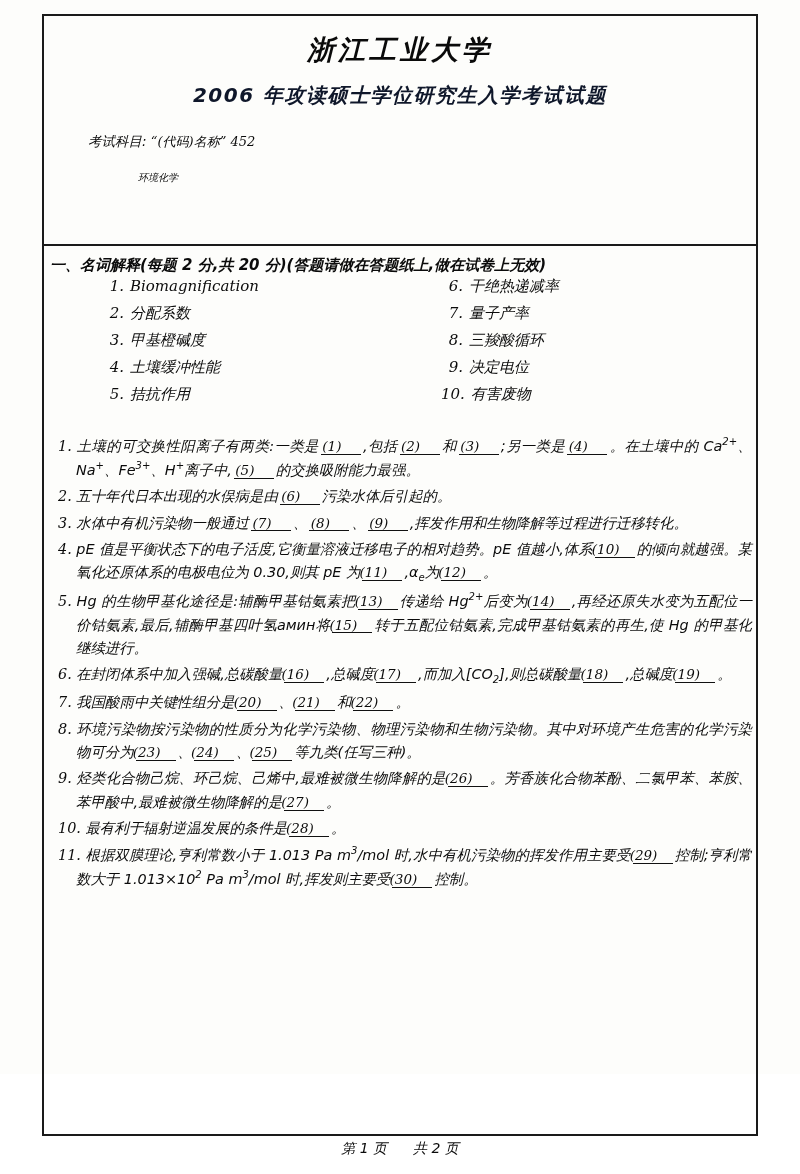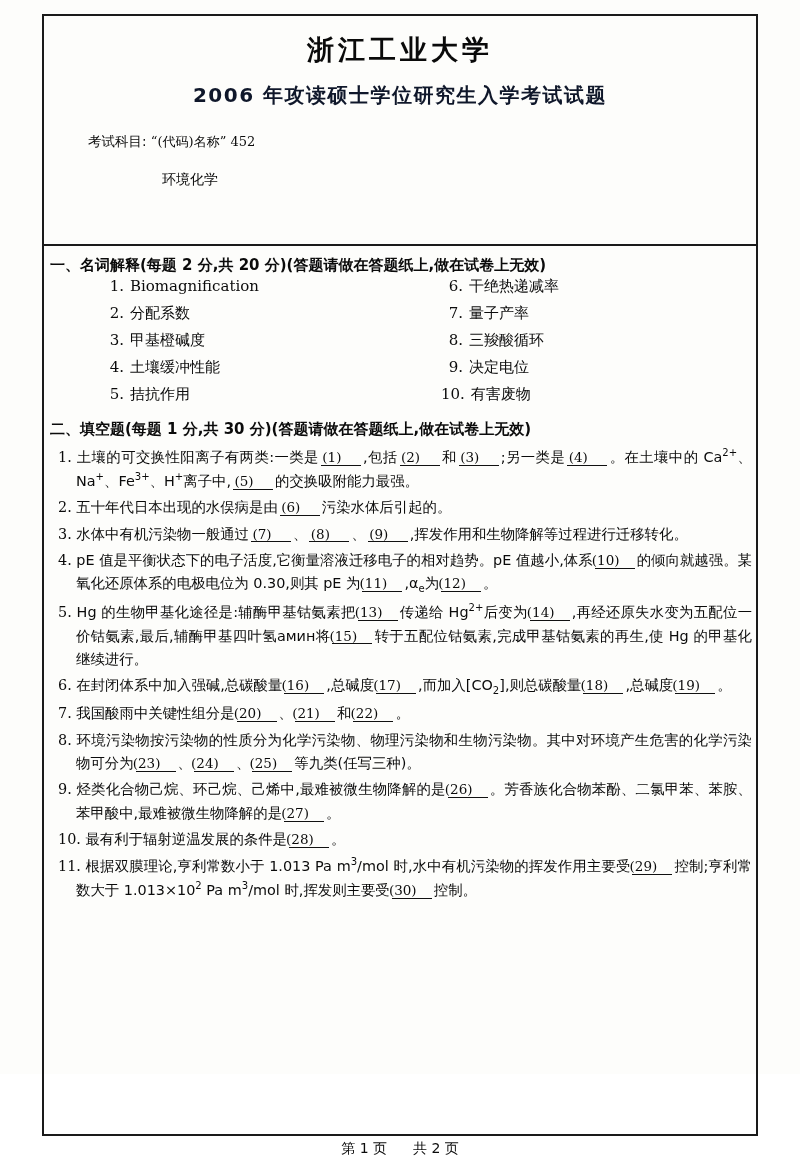--- a/index.html
+++ b/index.html
@@ -13,20 +13,21 @@
     font-family: "DejaVu Serif", serif;
     color: #0b0b0b;
     overflow: hidden;
     position: relative;
   }
   .page {
     position: absolute;
     left: 0; top: 0;
     width: 800px; height: 1074px;
     background: #fdfdfb;
+    font-style: italic;
   }
   .outer-border {
     position: absolute;
     left: 42px; top: 14px;
     width: 716px; height: 1122px;
     border: 2px solid #1a1a1a;
     box-sizing: border-box;
   }
   .inner {
     position: absolute;
@@ -61,22 +62,22 @@
     font-size: 13.5px;
     font-family: "DejaVu Sans", sans-serif;
   }
   .subject-line .code {
     font-family: "DejaVu Serif", serif;
     font-size: 13px;
     margin-top: 32px;
   }
   .subject-name {
     margin-top: 20px;
-    margin-left: 116px;
-    font-size: 14px;
+    margin-left: 92px;
+    font-size: 10px;
     font-family: "DejaVu Sans", sans-serif;
   }
   .notice {
     margin-top: 26px;
     margin-left: 10px;
     font-size: 17px;
     font-family: "DejaVu Sans", sans-serif;
     font-weight: bold;
   }
   .hr-thick {
@@ -123,21 +124,21 @@
     font-family: "DejaVu Serif", serif;
     display: inline-block;
     min-width: 22px;
     text-align: right;
     margin-right: 6px;
   }
   .term-item .en {
     font-family: "DejaVu Serif", serif;
   }
   .qlist {
-    margin-top: 8px;
+    margin-top: 20px;
   }
   .q {
     font-family: "DejaVu Sans", sans-serif;
     font-size: 14.4px;
     line-height: 1.62;
     margin: 0 0 3px 0;
     padding-left: 30px;
     text-indent: -18px;
     text-align: justify;
   }
@@ -203,21 +204,20 @@
       </div>
       <div class="col right">
         <div class="term-item"><span class="num">6.</span><span>干绝热递减率</span></div>
         <div class="term-item"><span class="num">7.</span><span>量子产率</span></div>
         <div class="term-item"><span class="num">8.</span><span>三羧酸循环</span></div>
         <div class="term-item"><span class="num">9.</span><span>决定电位</span></div>
         <div class="term-item"><span class="num">10.</span><span>有害废物</span></div>
       </div>
     </div>
 
-    <div class="sec-head">二、填空题(每题 1 分,共 30 分)(答题请做在答题纸上,做在试卷上无效)</div>
 
     <div class="qlist">
 
       <div class="q">
         <span class="qn">1.</span>
         <span>土壤的可交换性阳离子有两类:一类是</span><span class="blank">(1)</span><span>,包括</span><span class="blank">(2)</span><span>和</span><span class="blank">(3)</span><span>;另一类是</span><span class="blank">(4)</span><span>。在土壤中的 Ca</span><sup>2+</sup><span>、Na</span><sup>+</sup><span>、Fe</span><sup>3+</sup><span>、H</span><sup>+</sup><span>离子中,</span><span class="blank">(5)</span><span>的交换吸附能力最强。</span>
       </div>
 
       <div class="q">
         <span class="qn">2.</span>

